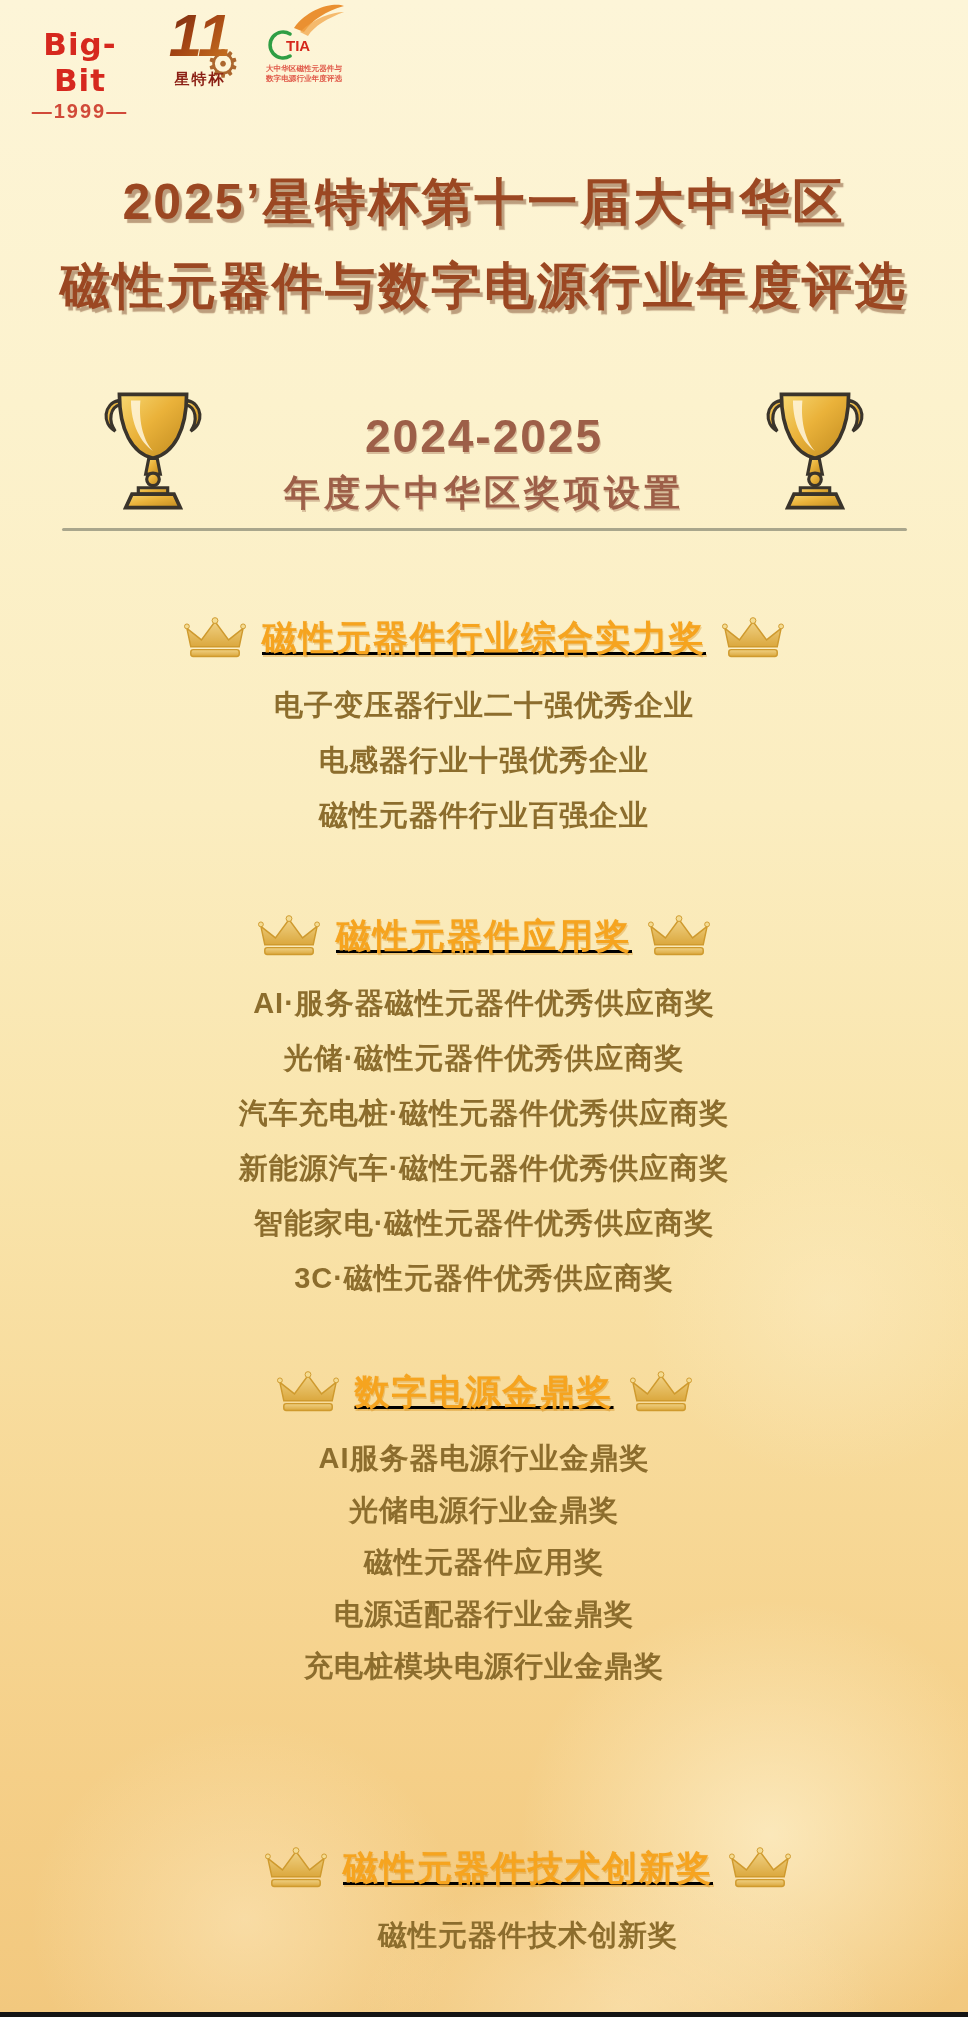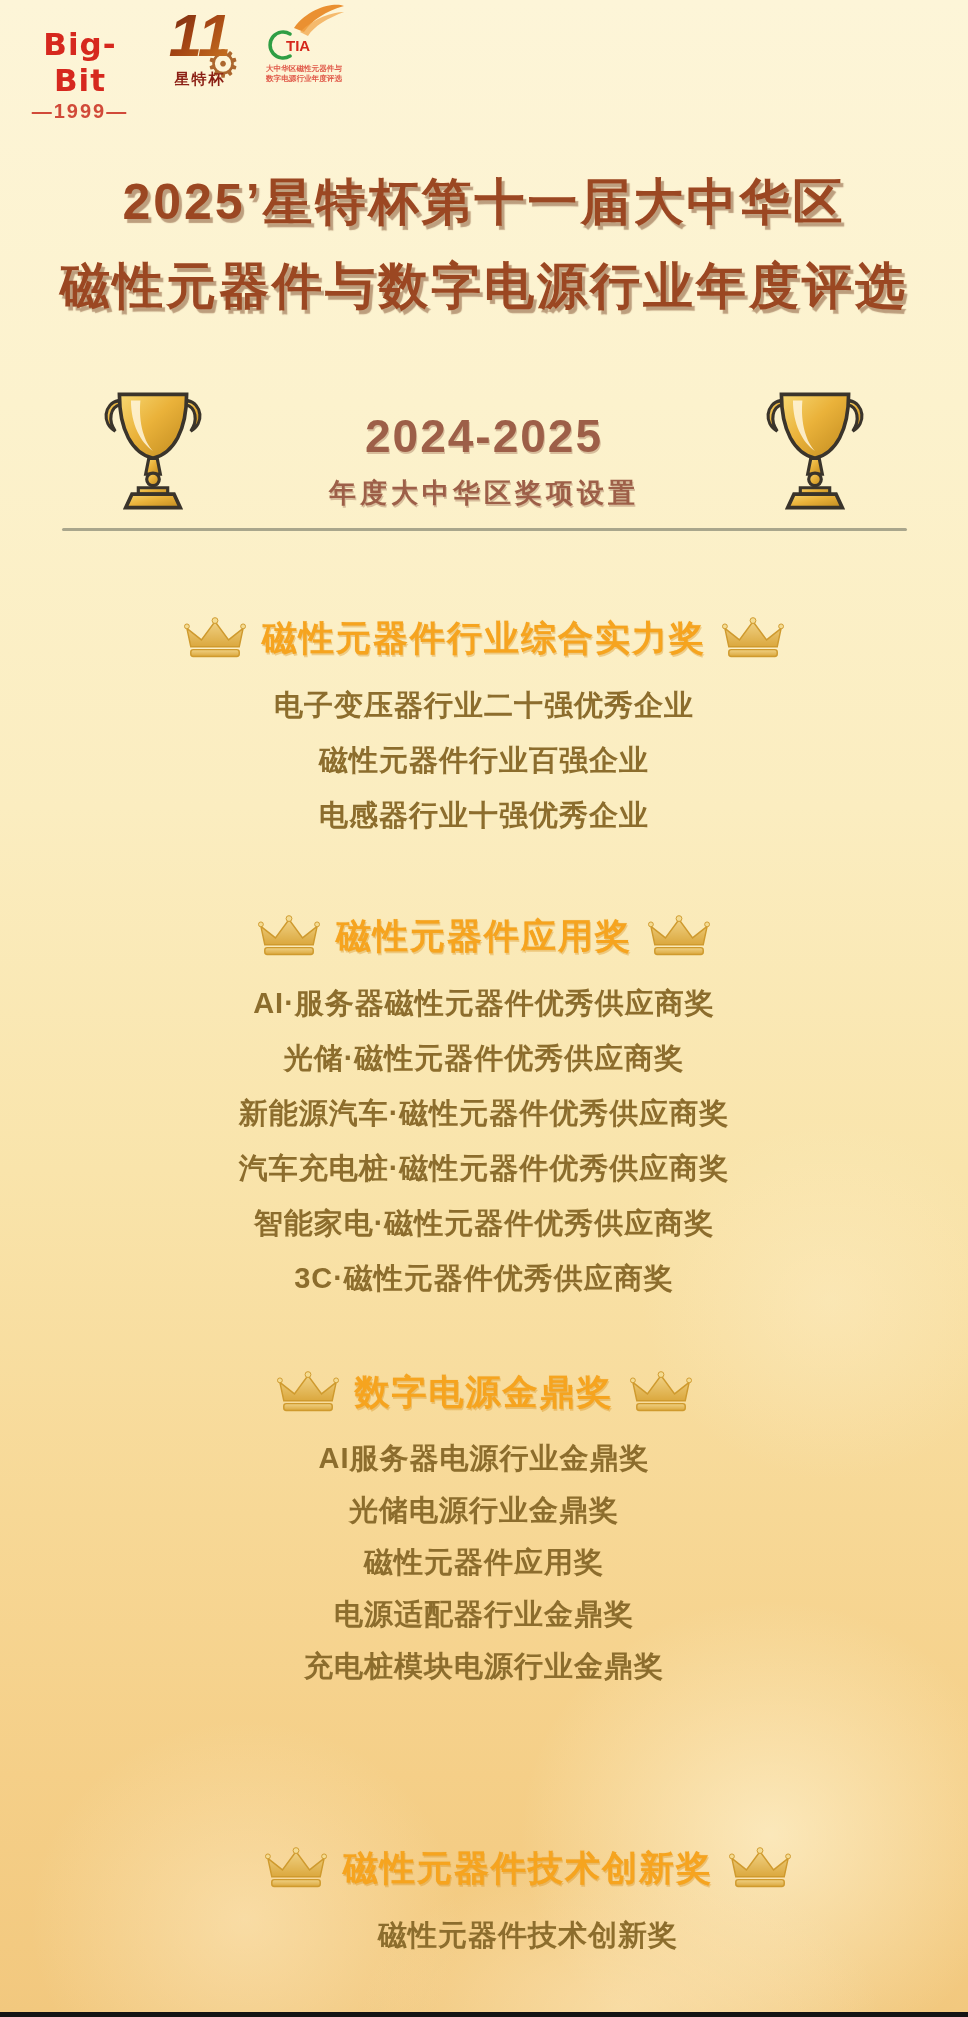--- a/index.html
+++ b/index.html
@@ -45,34 +45,34 @@
   .main-title .t-line{ font-size:50px; line-height:84px; letter-spacing:3px;
     text-shadow:3px 4px 1px rgba(110,56,24,.45), -1px -1px 0 rgba(255,240,210,.55); }
 
   
   .banner{ position:absolute; left:0; top:382px; width:100%;
     display:flex; align-items:center; justify-content:center; gap:42px; }
   .trophy{ flex:0 0 auto; }
   .banner-text{ width:470px; text-align:center; color:#9d5f48; font-weight:800; }
   .banner-years{ font-size:46px; letter-spacing:2px; line-height:60px;
     text-shadow:1px 2px 0 rgba(130,70,45,.3);margin-top:24px; }
-  .banner-subtitle{ font-size:27px; letter-spacing:4px; line-height:54px;
+  .banner-subtitle{ font-size:36px; letter-spacing:4px; line-height:54px;
     text-shadow:1px 2px 0 rgba(130,70,45,.3); }
 
   .divider{ position:absolute; left:62px; top:528px; width:845px; height:3px;
     background:#a9a68c; border-radius:2px; }
 
   
   #sections .award-section{ position:absolute; left:0; width:100%; text-align:center; }
   #sections .award-section:nth-of-type(1){ top:614px; }
   #sections .award-section:nth-of-type(2){ top:912px; }
   #sections .award-section:nth-of-type(3){ top:1368px; }
   #sections .award-section:nth-of-type(4){ top:1844px;margin-left:44px; }
 
-  .section-head{ display:flex; align-items:center; justify-content:center; gap:16px; height:48px; }
+  .section-head{ display:flex; align-items:center; justify-content:center; gap:16px; height:48px;text-decoration:underline; }
   .section-title{ font-size:35px; font-weight:800; color:#f6a41f; letter-spacing:2px;
     text-shadow:1px 2px 0 rgba(214,140,20,.35), 0 0 1px rgba(214,140,20,.4); }
   .crown{ width:62px; height:44px; }
 
   .items{ margin-top:16px; }
   .award-item{ height:55px; line-height:55px; font-size:29px; font-weight:700;
     color:#8c6d2d; letter-spacing:1px; }
   #sections .award-section:nth-of-type(3) .award-item{ height:52px; line-height:52px; }
 
   .bottom-bar{ position:absolute; left:0; bottom:0; width:100%; height:5px; background:#141414; }
@@ -172,22 +172,22 @@
       <svg class="crown" viewBox="0 0 64 44">
         <path d="M7 31 L3 12 L18 24 L32 5 L46 24 L61 12 L57 31 Z" fill="url(#crownGrad)" stroke="#cf9a2e" stroke-width="1.5"></path>
         <circle cx="3" cy="10" r="2.5" fill="#f4dc92" stroke="#cf9a2e" stroke-width="1"></circle>
         <circle cx="32" cy="4" r="3" fill="#f4dc92" stroke="#cf9a2e" stroke-width="1"></circle>
         <circle cx="61" cy="10" r="2.5" fill="#f4dc92" stroke="#cf9a2e" stroke-width="1"></circle>
         <rect x="7" y="34" width="50" height="7" rx="2.5" fill="url(#crownGrad)" stroke="#cf9a2e" stroke-width="1.5"></rect>
       </svg>
     </div>
     <div class="items">
           <div class="award-item">电子变压器行业二十强优秀企业</div>
+          <div class="award-item">电感器行业十强优秀企业</div>
           <div class="award-item">磁性元器件行业百强企业</div>
-          <div class="award-item">电感器行业十强优秀企业</div>
         </div>
   </section>
 
   <section class="award-section">
     <div class="section-head">
       <svg class="crown" viewBox="0 0 64 44">
         <path d="M7 31 L3 12 L18 24 L32 5 L46 24 L61 12 L57 31 Z" fill="url(#crownGrad)" stroke="#cf9a2e" stroke-width="1.5"></path>
         <circle cx="3" cy="10" r="2.5" fill="#f4dc92" stroke="#cf9a2e" stroke-width="1"></circle>
         <circle cx="32" cy="4" r="3" fill="#f4dc92" stroke="#cf9a2e" stroke-width="1"></circle>
         <circle cx="61" cy="10" r="2.5" fill="#f4dc92" stroke="#cf9a2e" stroke-width="1"></circle>
@@ -198,22 +198,22 @@
         <path d="M7 31 L3 12 L18 24 L32 5 L46 24 L61 12 L57 31 Z" fill="url(#crownGrad)" stroke="#cf9a2e" stroke-width="1.5"></path>
         <circle cx="3" cy="10" r="2.5" fill="#f4dc92" stroke="#cf9a2e" stroke-width="1"></circle>
         <circle cx="32" cy="4" r="3" fill="#f4dc92" stroke="#cf9a2e" stroke-width="1"></circle>
         <circle cx="61" cy="10" r="2.5" fill="#f4dc92" stroke="#cf9a2e" stroke-width="1"></circle>
         <rect x="7" y="34" width="50" height="7" rx="2.5" fill="url(#crownGrad)" stroke="#cf9a2e" stroke-width="1.5"></rect>
       </svg>
     </div>
     <div class="items">
           <div class="award-item">AI·服务器磁性元器件优秀供应商奖</div>
           <div class="award-item">光储·磁性元器件优秀供应商奖</div>
+          <div class="award-item">汽车充电桩·磁性元器件优秀供应商奖</div>
           <div class="award-item">新能源汽车·磁性元器件优秀供应商奖</div>
-          <div class="award-item">汽车充电桩·磁性元器件优秀供应商奖</div>
           <div class="award-item">智能家电·磁性元器件优秀供应商奖</div>
           <div class="award-item">3C·磁性元器件优秀供应商奖</div>
         </div>
   </section>
 
   <section class="award-section">
     <div class="section-head">
       <svg class="crown" viewBox="0 0 64 44">
         <path d="M7 31 L3 12 L18 24 L32 5 L46 24 L61 12 L57 31 Z" fill="url(#crownGrad)" stroke="#cf9a2e" stroke-width="1.5"></path>
         <circle cx="3" cy="10" r="2.5" fill="#f4dc92" stroke="#cf9a2e" stroke-width="1"></circle>

